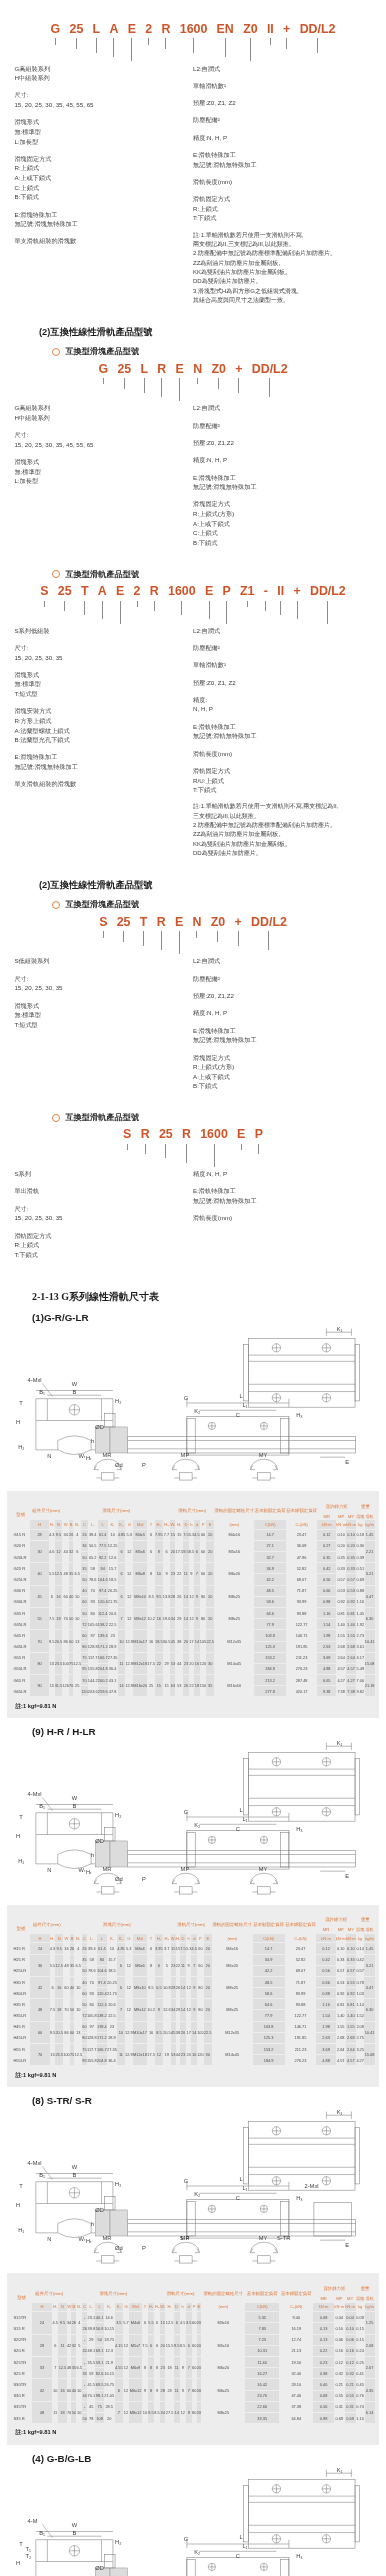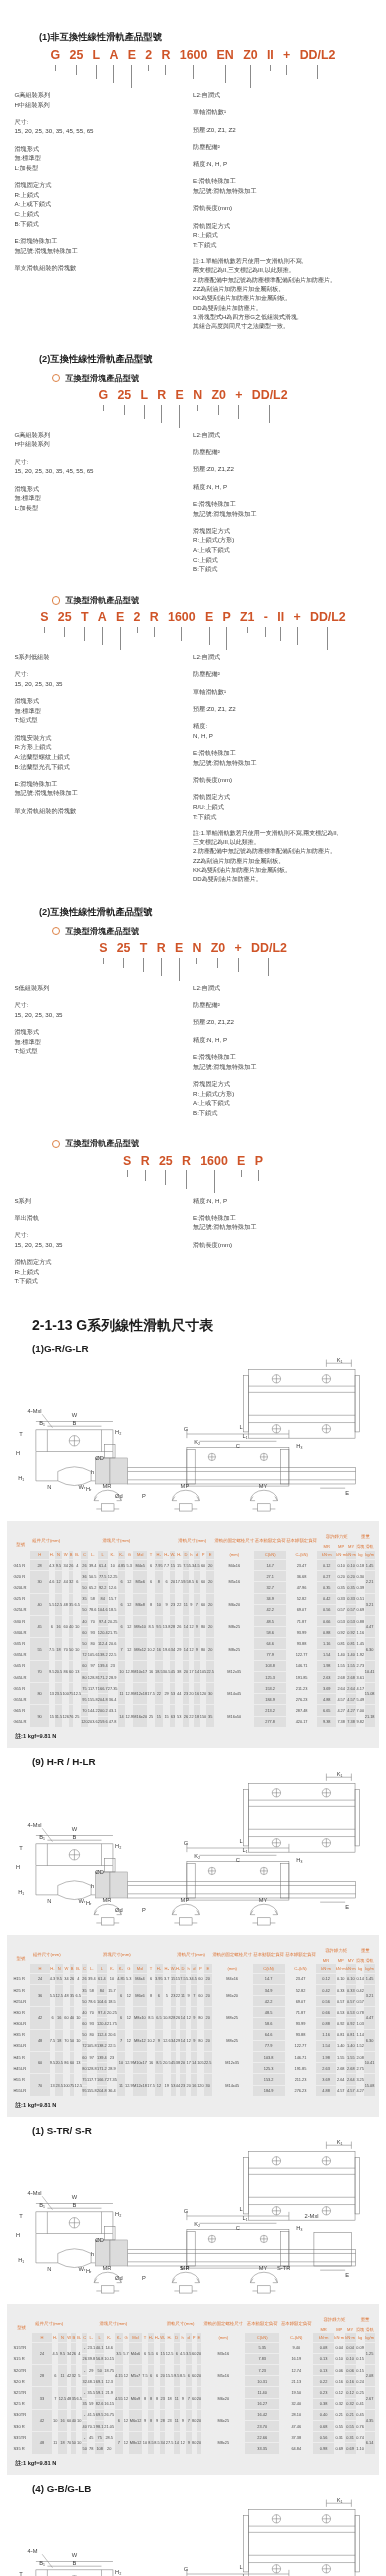--- a/index.html
+++ b/index.html
@@ -15,21 +15,21 @@
   .tokwrap{display:flex;flex-direction:column;align-items:center;}
   .tok{font-size:12.4px;font-weight:700;color:#cf5428;line-height:1.1;}
   .stem{display:block;width:0;border-left:0.5px solid #8b8b8b;margin-top:2.1px;}
   .dcols{display:flex;justify-content:space-between;padding:0 14.4px;margin-top:2.1px;}
   .dcol.left{width:37%;}
   .dcol.right{width:50%;}
   .lgroup{margin-bottom:7.7px;font-size:6.2px;line-height:1.55;color:#3e3e3e;}
   .lgroup.note{font-size:6px;margin-top:5.2px;}
 
   
-  .dim-title{font-size:14px;font-weight:700;color:#1c1c1c;margin:23px 0 2.1px 32px;}
+  .dim-title{font-size:10px;font-weight:700;color:#1c1c1c;margin:23px 0 2.1px 32px;font-family:Liberation Serif, serif;}
   .dim-sub{font-size:9.8px;font-weight:700;color:#1c1c1c;margin:8.2px 0 4.1px 32px;}
   .tech-wrap{margin:4.1px 13.4px 2.1px;}
   .tech{width:100%;display:block;}
   .tech rect,.tech circle,.tech path,.tech line{fill:none;stroke:#777;stroke-width:1;}
   .tech rect.fillg{fill:#dcdcdc;stroke:#999;}
   .tech text{stroke:none;fill:#3d3d3d;font-size:11px;font-family:"Liberation Sans","DejaVu Sans",sans-serif;}
   .tech .ld{stroke-dasharray:none;stroke:#888;}
 
   .panel{margin:6.2px 7.2px 0;background:#ededed;padding:10.3px 4.1px 7.2px;}
   .dim-table{width:100%;border-collapse:collapse;text-align:center;color:#4a4a4a;table-layout:auto;}
@@ -39,21 +39,20 @@
   .dim-table td{font-size:3.9px;padding:2.6px 0;border-top:1px solid #ededed;}
   .dim-table td.model{text-align:left;padding-left:2.1px;font-size:4.1px;white-space:nowrap;}
   .dim-table .shade{background:rgba(0,0,0,0.06);}
   .pnote{font-size:5.7px;font-weight:700;color:#222;margin:6.2px 0 0 4.1px;}
 </style>
 </head>
 <body>
 
 <div class="wrap">
 
-  <div class="h-main">(1)非互換性線性滑軌產品型號</div>
   <div class="mdiagram" style="min-height:196px">
       <div class="code-row">
         <div class="tokwrap">
           <span class="tok">G</span>
           <span class="stem" style="height: 6.2px;"></span>
         </div>
         <div class="tokwrap">
           <span class="tok">25</span>
           <span class="stem" style="height: 10.3px;"></span>
         </div>
@@ -1532,21 +1531,21 @@
               <td>4.57</td>
               <td class="shade">4.57</td>
               <td>4.27</td>
             </tr>
           </tbody>
         </table>
       </div>
     <div class="pnote">註:1 kgf=9.81 N</div>
   </div>
 
-  <div class="dim-sub">(1) S-TR/ S-R</div>
+  <div class="dim-sub">(8) S-TR/ S-R</div>
   <div class="tech-wrap">
       <svg class="tech" viewBox="0 0 690 302">
         <g transform="translate(452,8)">
           <rect x="0" y="14" width="205" height="132"></rect>
           <rect x="-9" y="26" width="9" height="108"></rect>
           <rect x="205" y="26" width="9" height="108"></rect>
           <line x1="0" y1="46" x2="205" y2="46"></line>
           <line x1="0" y1="58" x2="205" y2="58"></line>
           <line x1="0" y1="102" x2="205" y2="102"></line>
           <line x1="0" y1="116" x2="205" y2="116"></line>

